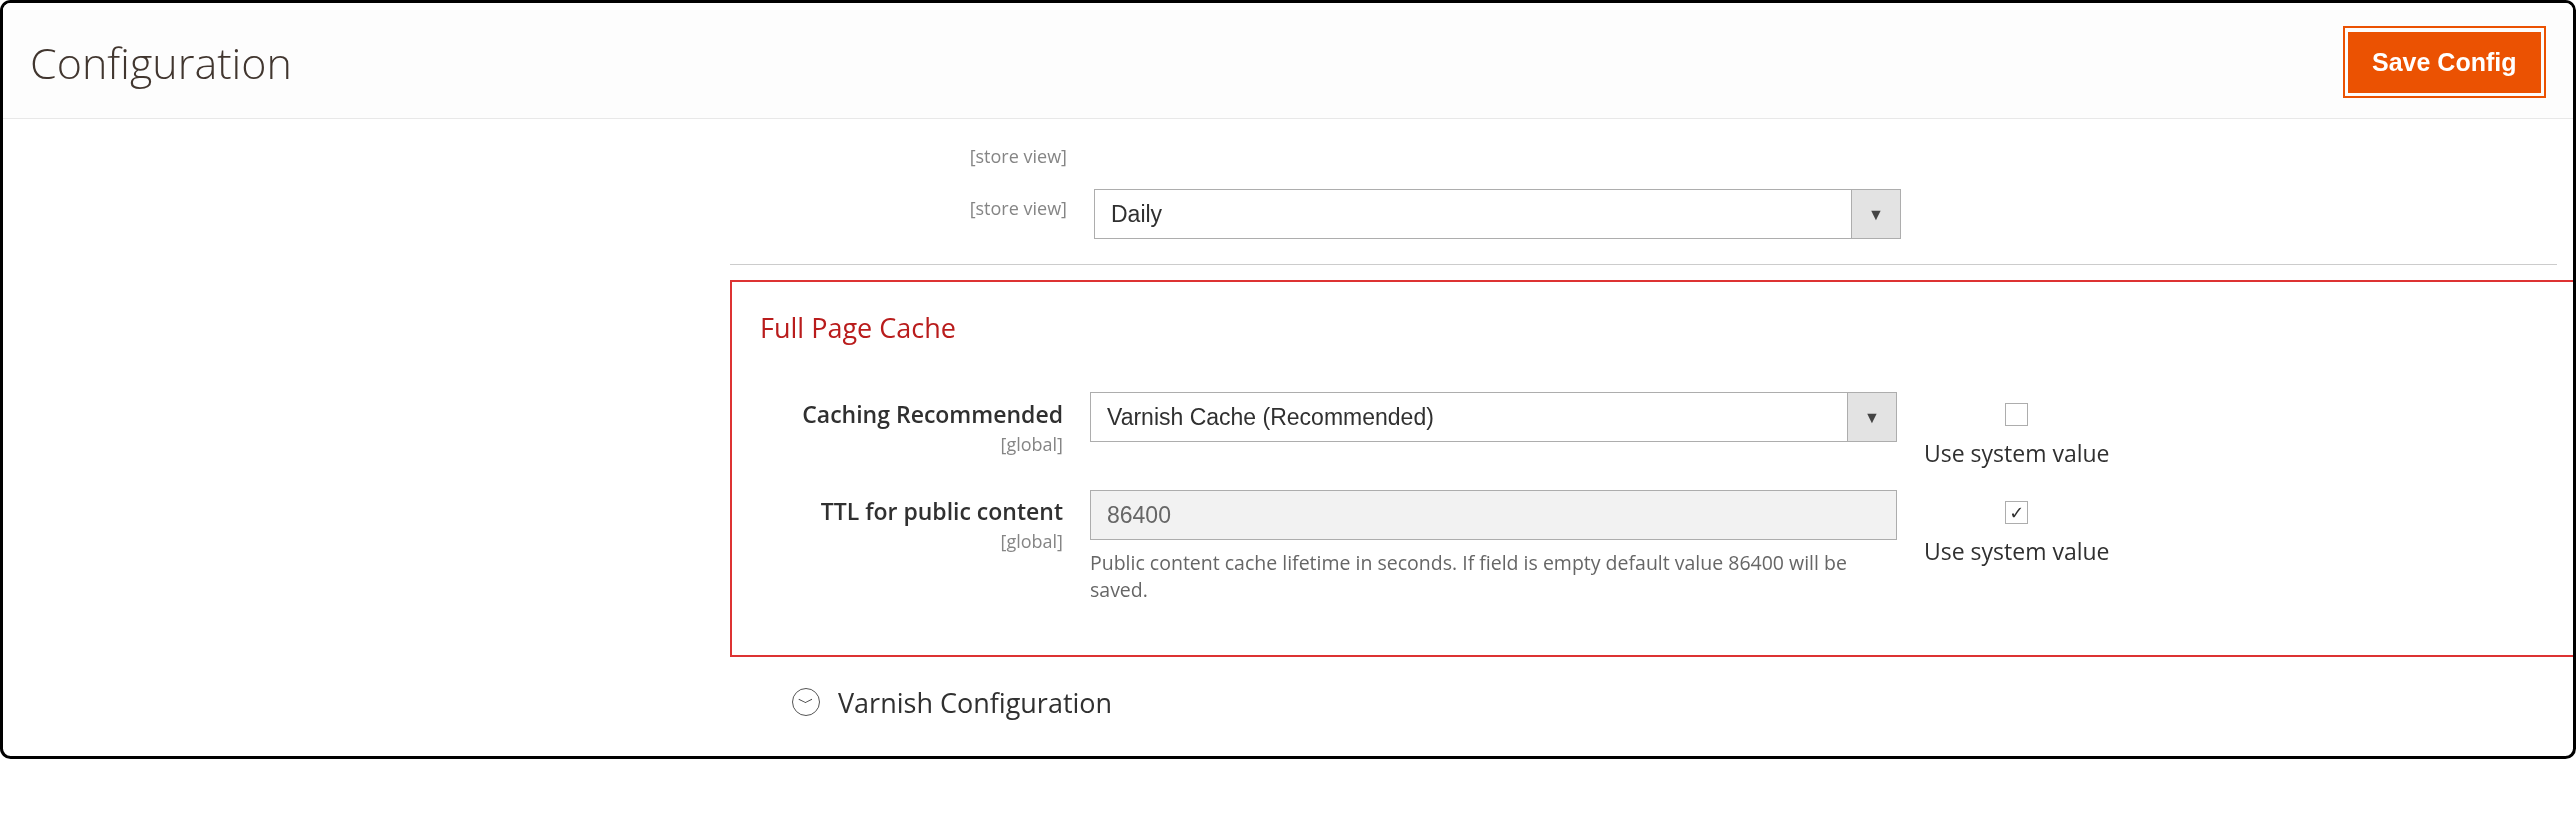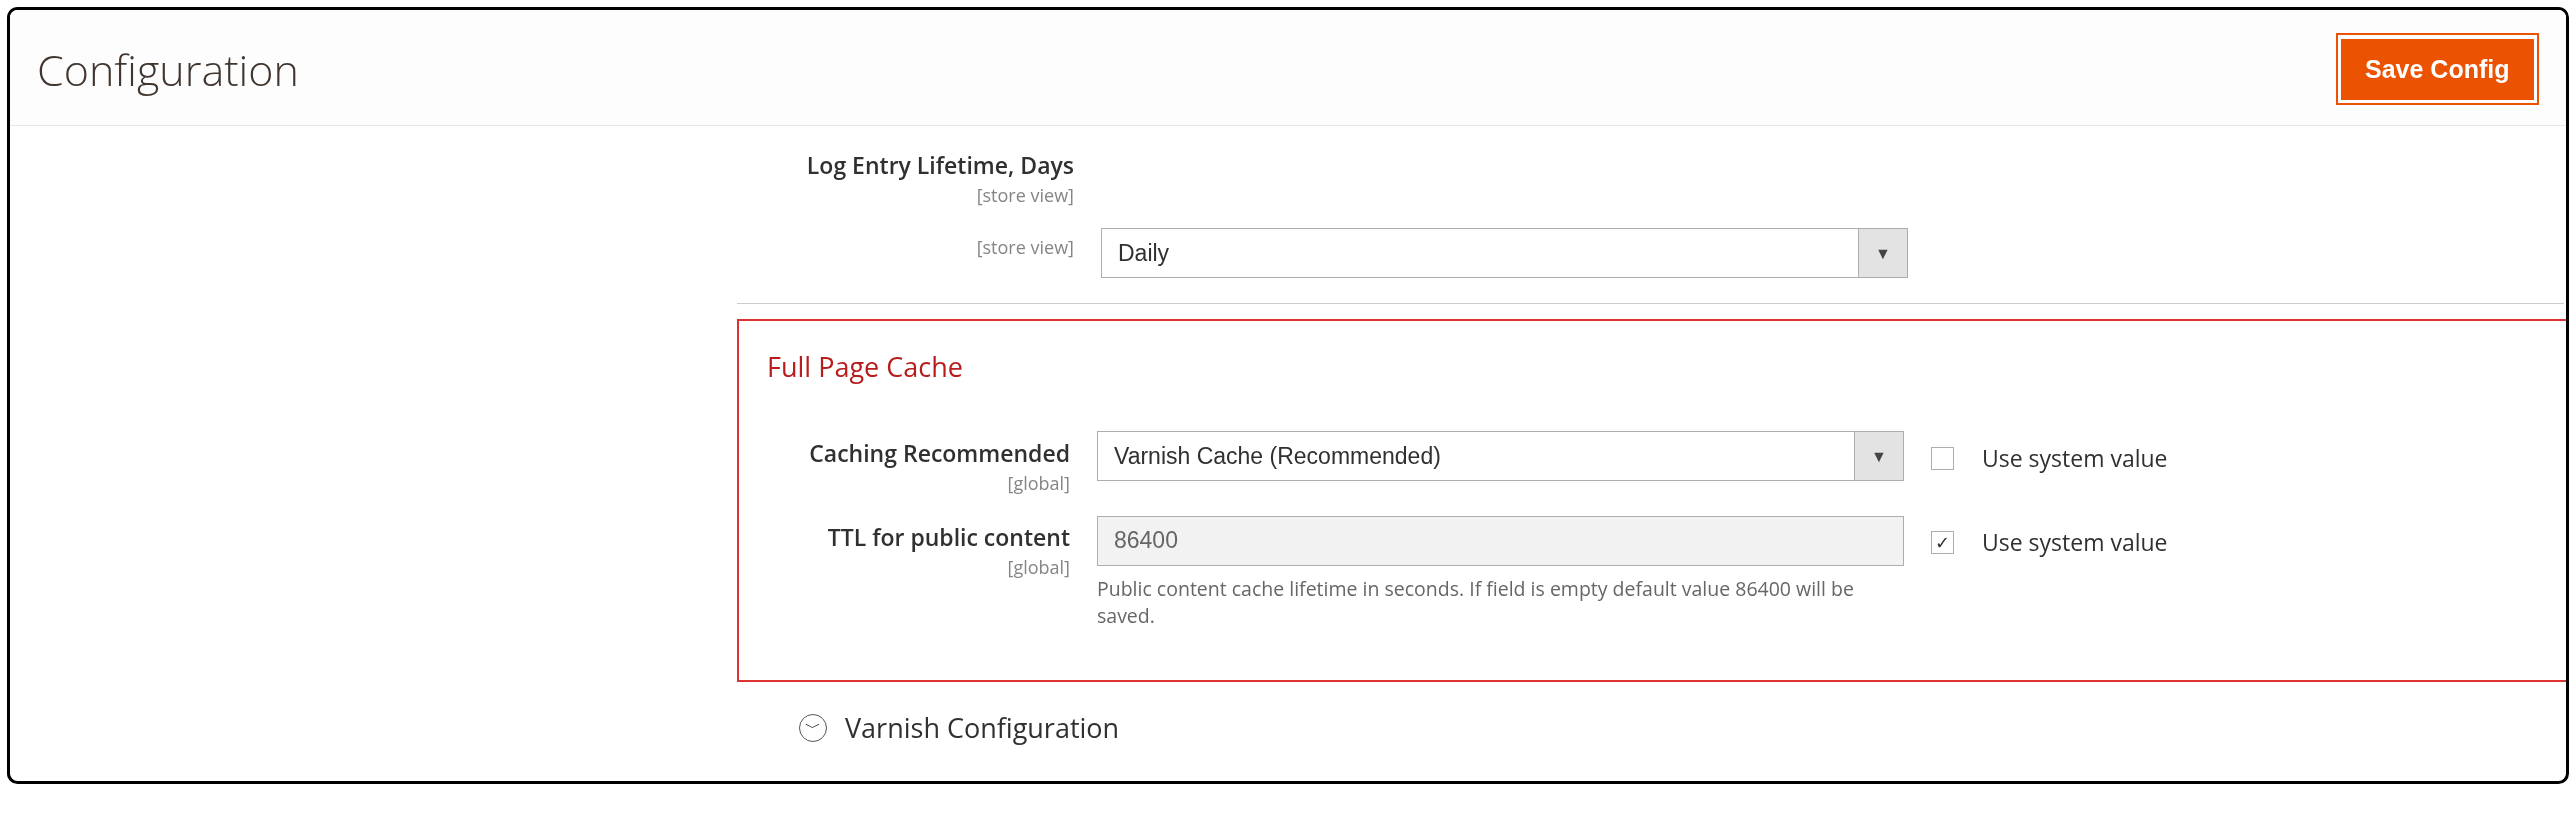--- a/index.html
+++ b/index.html
@@ -6,21 +6,21 @@
   body {
     font-family: 'Open Sans', Arial, sans-serif;
     background: #fff;
     color: #303030;
     width: 2576px;
     font-size: 21px;
   }
   .outer {
     border: 3.5px solid #000;
     border-radius: 10.6px;
-    margin: 7px;
+    margin: 0;
     overflow: hidden;
   }
   .header {
     display: flex;
     align-items: center;
     justify-content: space-between;
     padding: 23px 27px 19.5px 27px;
     border-bottom: 0.9px solid #e8e8e8;
     background: #fdfdfd;
   }
@@ -122,21 +122,22 @@
     font-size: 19.5px;
     color: #666;
     margin-top: 9px;
     line-height: 1.4;
   }
   .check-col {
     padding-left: 27px;
     padding-top: 10.6px;
     display: flex;
     align-items: center;
-    gap: 28px;
+    gap: 11px;
+    flex-direction: column;
   }
   .checkbox {
     width: 23px;
     height: 23px;
     border: 0.9px solid #adadad;
     background: #fff;
     display: inline-flex;
     align-items: center;
     justify-content: center;
     font-size: 18px;
@@ -209,21 +210,20 @@
     <div class="save-btn-wrap">
       <button class="save-btn">Save Config</button>
     </div>
   </div>
 
   <div class="content">
     <div class="form-area">
 
       <div class="field-row">
         <div class="label-col">
-          <span class="label-main">Log Entry Lifetime, Days</span>
           <span class="label-scope">[store view]</span>
         </div>
       </div>
 
       <div class="field-row">
         <div class="label-col">
           <span class="label-scope">[store view]</span>
         </div>
         <div class="control-col">
           <div class="select-wrap">

